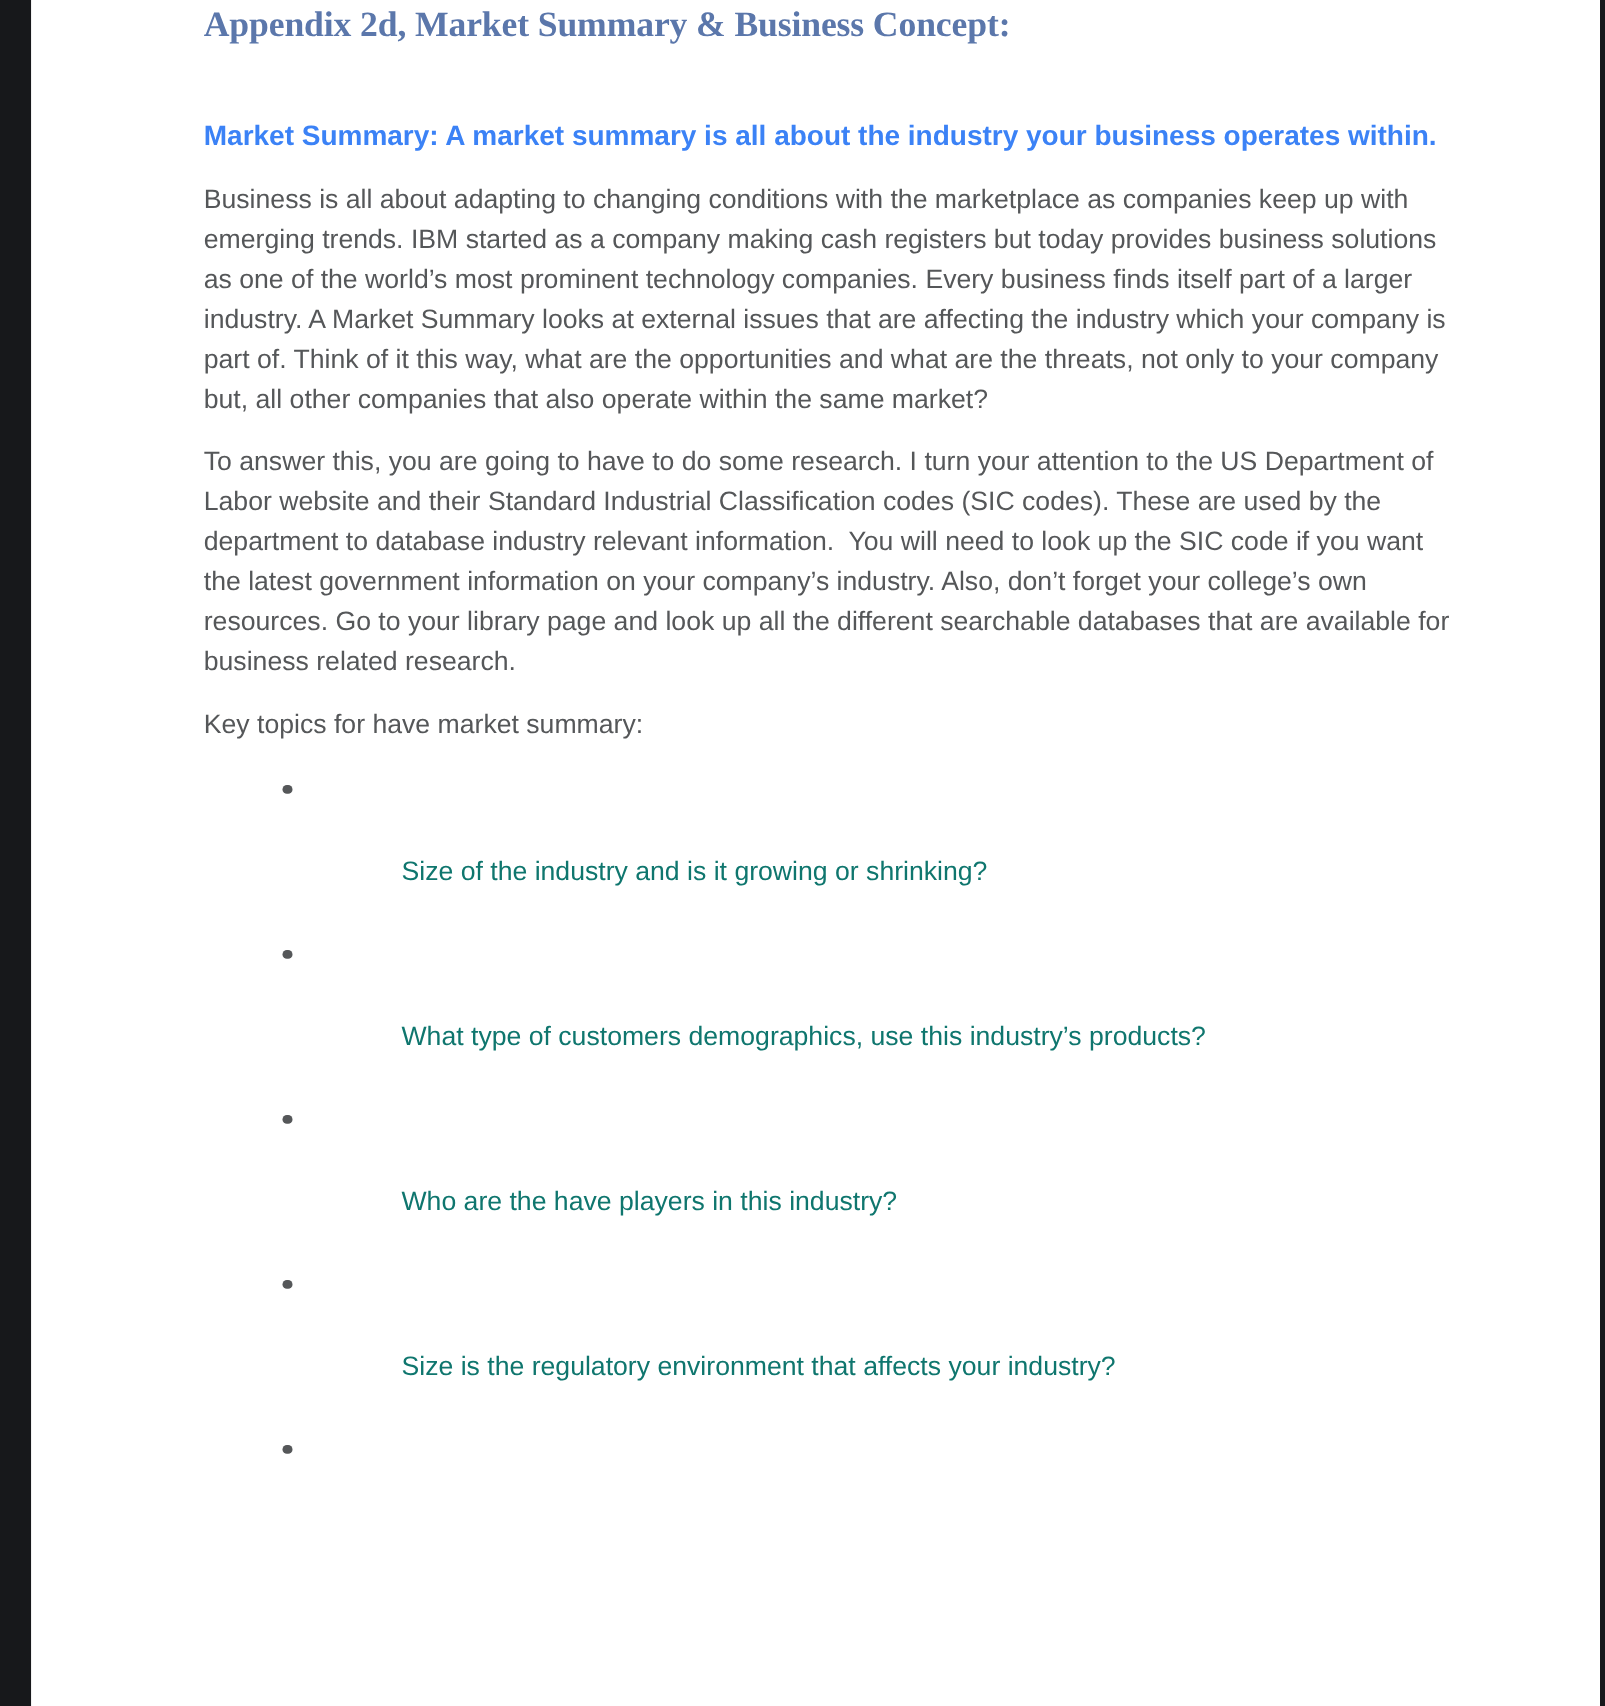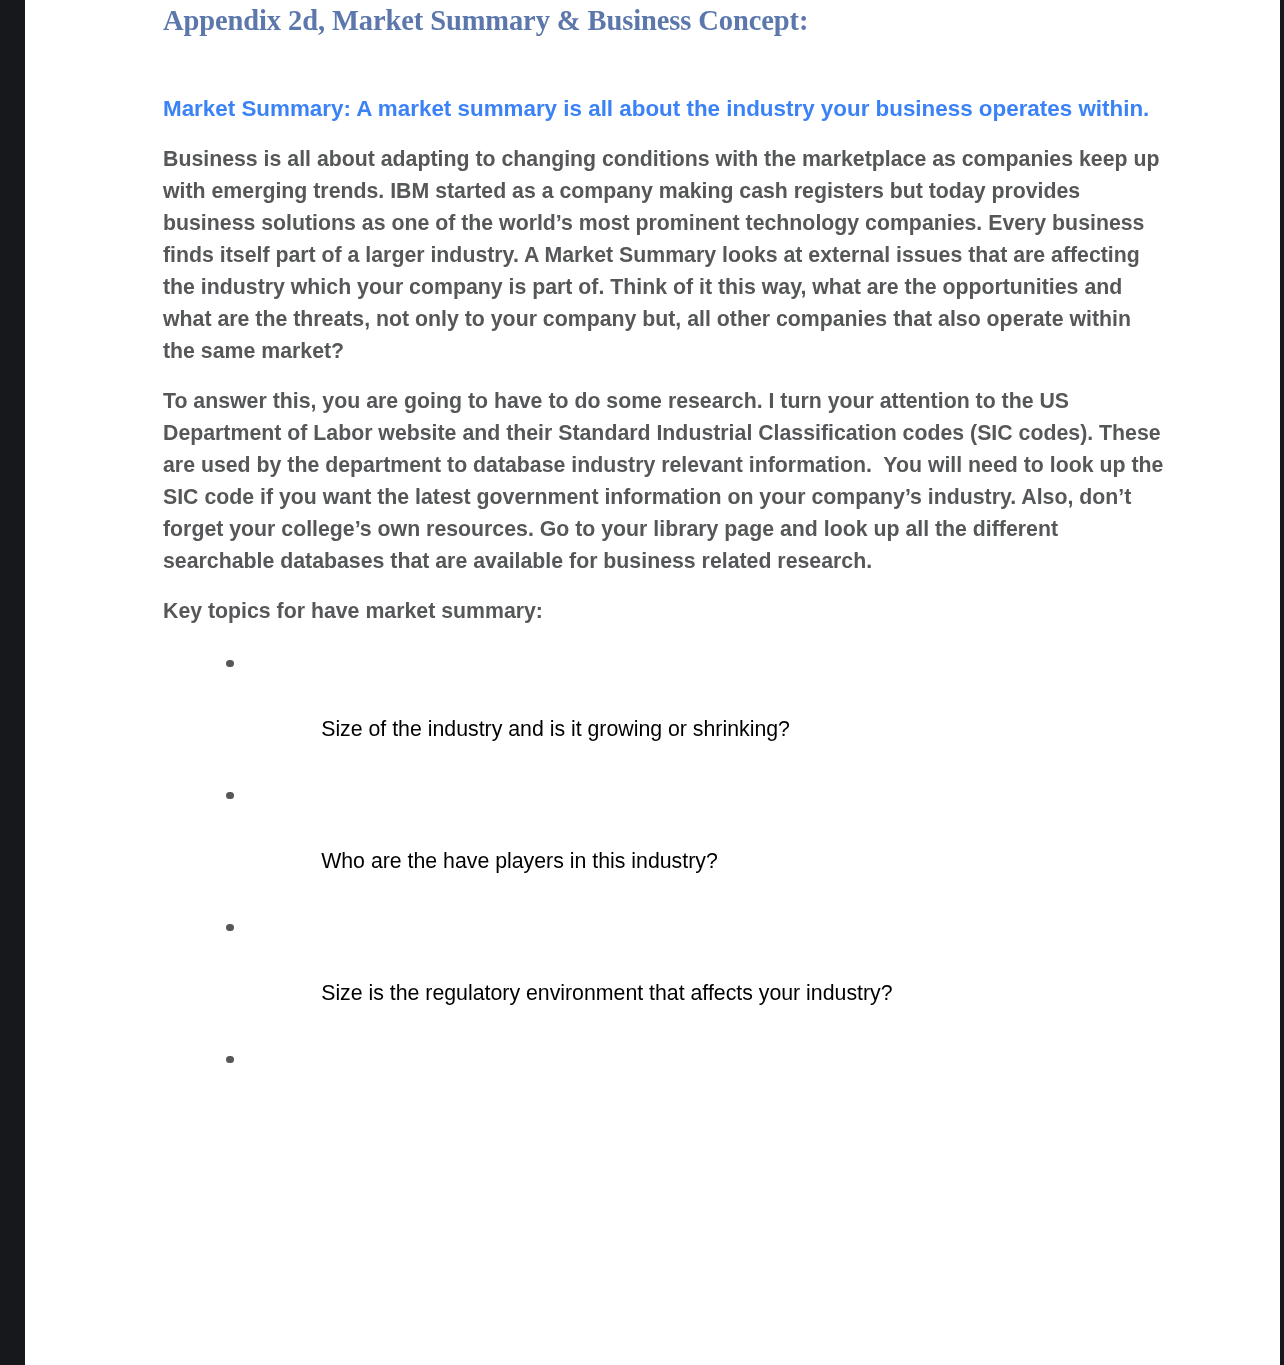--- a/index.html
+++ b/index.html
@@ -80,42 +80,42 @@
     font-size: 22.4px;
     line-height: 1.30;
     color: #3b82f6;
     margin: 0;
     white-space: pre-wrap;
   }
 
   
   .para {
     font-family: "Liberation Sans", "DejaVu Sans", sans-serif;
-    font-weight: bold;
+    font-weight: normal;
     font-size: 21.3px;
     line-height: 32px;
     color: #555759;
     margin: 0;
     text-align: left;
     white-space: pre-wrap;
   }
 
   
   ul.bullets {
     list-style: none;
     margin: 0;
     padding: 0;
   }
 
   ul.bullets > li {
     position: relative;
     font-family: "Liberation Sans", "DejaVu Sans", sans-serif;
     font-size: 21.3px;
     line-height: 33px;
-    color: #000000;
+    color: #0f766e;
     padding-left: 99px;
     margin: 0;
     white-space: pre-wrap;
   }
 
   ul.bullets > li .bullet-dot {
     position: absolute;
     left: 63px;
     top: 13px;
     width: 7.5px;
@@ -162,20 +162,24 @@
 
       <div class="sp-p-to-list"></div>
 
       <ul class="bullets">
         <li>
           <span class="bullet-dot"></span>
           <span>Size of the industry and is it growing or shrinking?</span>
         </li>
         <li>
           <span class="bullet-dot"></span>
+          <span>What type of customers demographics, use this industry’s products?</span>
+        </li>
+        <li>
+          <span class="bullet-dot"></span>
           <span>Who are the have players in this industry?</span>
         </li>
         <li>
           <span class="bullet-dot"></span>
           <span>Size is the regulatory environment that affects your industry?</span>
         </li>
         <li>
           <span class="bullet-dot"></span>
         </li>
       </ul>

